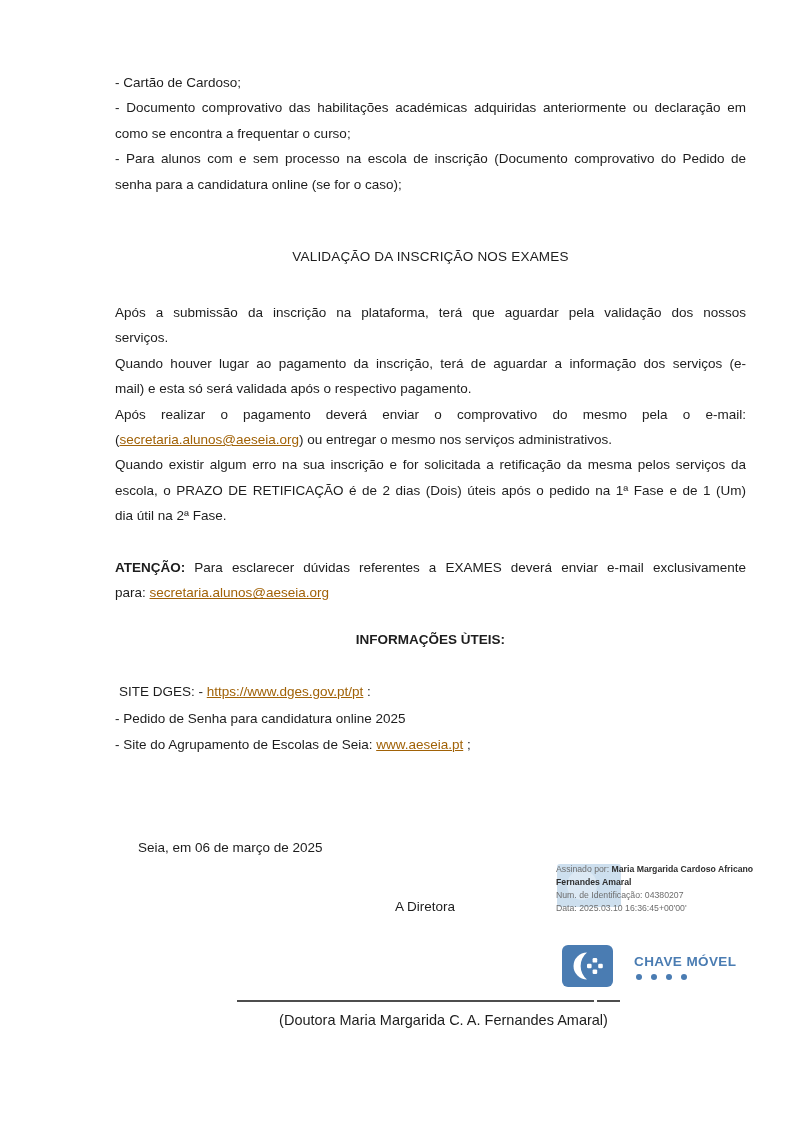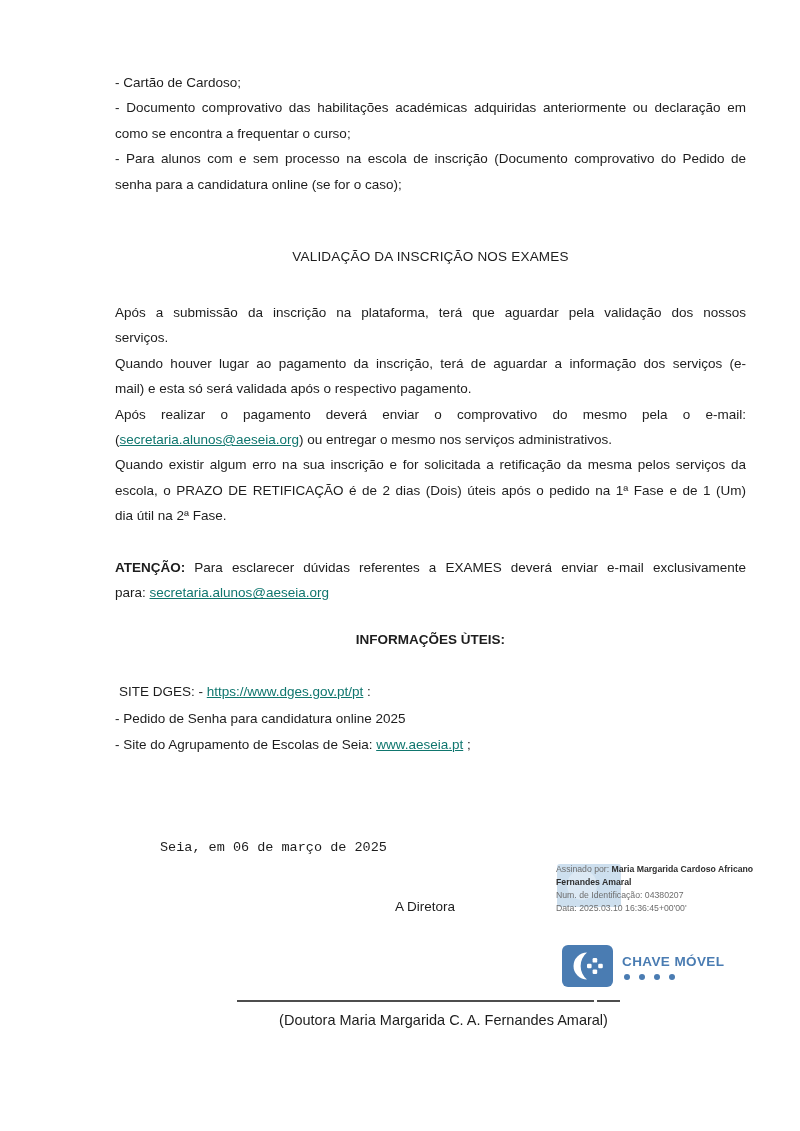--- a/index.html
+++ b/index.html
@@ -11,50 +11,50 @@
     font-size:13.5px;
     color:#1d1d1d;
     overflow:hidden;
     margin:0 auto;
   }
   .block{position:absolute;}
   .line{display:block;line-height:25.4px;white-space:pre;}
   .jl{text-align:justify;text-align-last:justify;white-space:normal;}
   .center{text-align:center;}
   .bold{font-weight:bold;}
-  a.link{color:#0f766e;text-decoration:underline;cursor:pointer;}
+  a.link{color:#a16207;text-decoration:underline;cursor:pointer;}
   .sec-title{letter-spacing:0.2px;}
 
   
   #intro{left:115px;top:70px;width:631px;}
   
   #validation-title{left:115px;top:249px;width:631px;}
   
   #bodytext{left:115px;top:300px;width:631px;}
   
   #attention{left:115px;top:555px;width:631px;}
   
   #info-title{left:115px;top:632px;width:631px;font-weight:bold;}
   #info-list{left:115px;top:679px;width:631px;}
   #info-list .line{line-height:26.7px;}
   .indent1{padding-left:4px;}
 
   
-  #place-date{left:160px;top:840px;font-family:Liberation Mono, monospace;}
+  #place-date{left:138px;top:840px;}
   #role{left:395px;top:899px;}
 
   
   #sig-block{left:556px;top:863px;width:200px;font-size:8.7px;line-height:13px;color:#6d6d6d;}
   #sig-watermark{position:absolute;left:1px;top:1px;width:64px;height:43px;background:#cddfee;border-radius:3px;}
   #sig-watermark .wm-circle{position:absolute;left:10px;top:6px;width:30px;height:30px;border-radius:50%;background:#dcE9f4;}
   #sig-text{position:relative;}
   .sig-name{color:#2e2e2e;font-weight:bold;}
 
   
-  #logo{left:562px;top:945px;display:flex;align-items:flex-start;}
+  #logo{left:562px;top:945px;display:flex;align-items:flex-start;gap:12px;}
   #logo-mark{flex:0 0 auto;}
   #logo-right{margin-left:9px;padding-top:10px;}
   #logo-text{color:#4a7cb2;font-weight:bold;font-size:13.5px;letter-spacing:0.4px;white-space:nowrap;line-height:14px;}
   #logo-dots{margin-top:5px;display:flex;gap:9px;padding-left:2px;}
   #logo-dots .dot{width:6px;height:6px;border-radius:50%;background:#4a7cb2;}
 
   
   .sig-line{position:absolute;height:0;border-top:2px solid #4d4d4d;}
   #sig-line-1{left:237px;top:1000px;width:357px;}
   #sig-line-2{left:597px;top:1000px;width:23px;}

